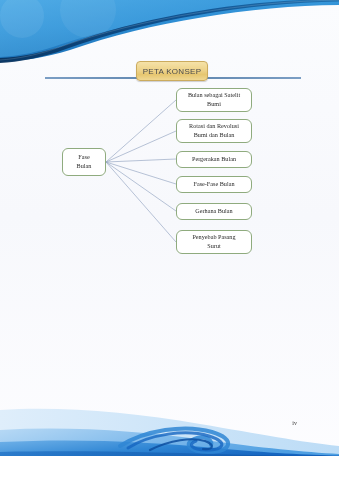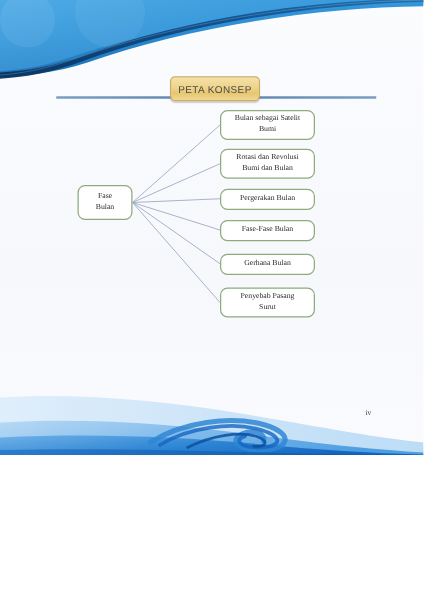--- a/index.html
+++ b/index.html
@@ -6,21 +6,21 @@
     margin: 0;
     padding: 0;
     background: #ffffff;
   }
   body {
     font-family: "Liberation Serif", serif;
   }
   #page {
     position: relative;
     width: 339px;
-    height: 364px;
+    height: 456px;
     overflow: hidden;
     background: #ffffff;
   }
   
   .sheet {
     position: absolute;
     left: 0; top: 0;
     width: 339px;
     height: 480px;
     background: linear-gradient(180deg, #fbfcfe 0%, #f7f8fc 45%, #fdfdff 100%);

